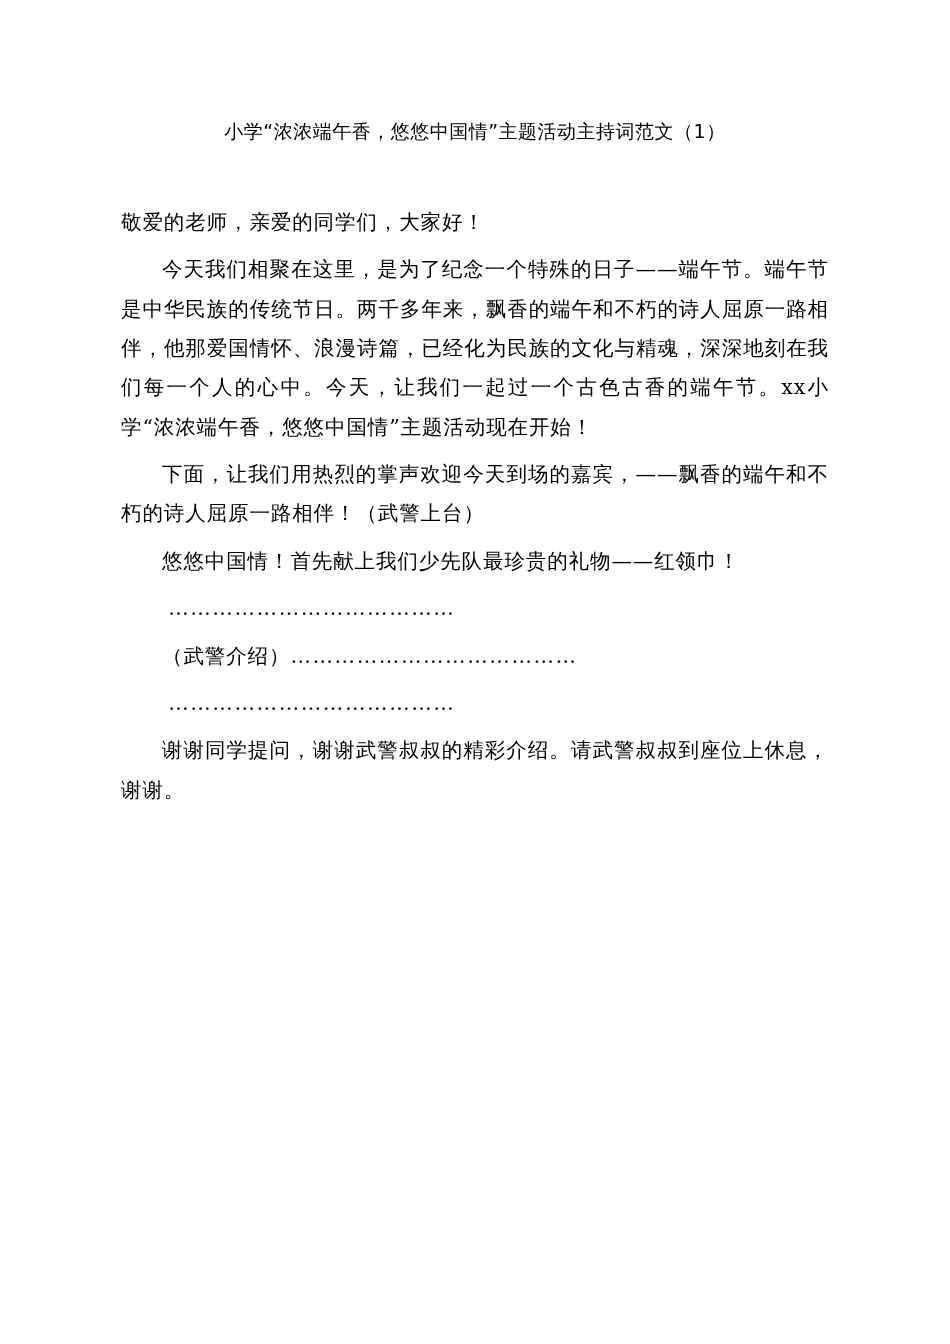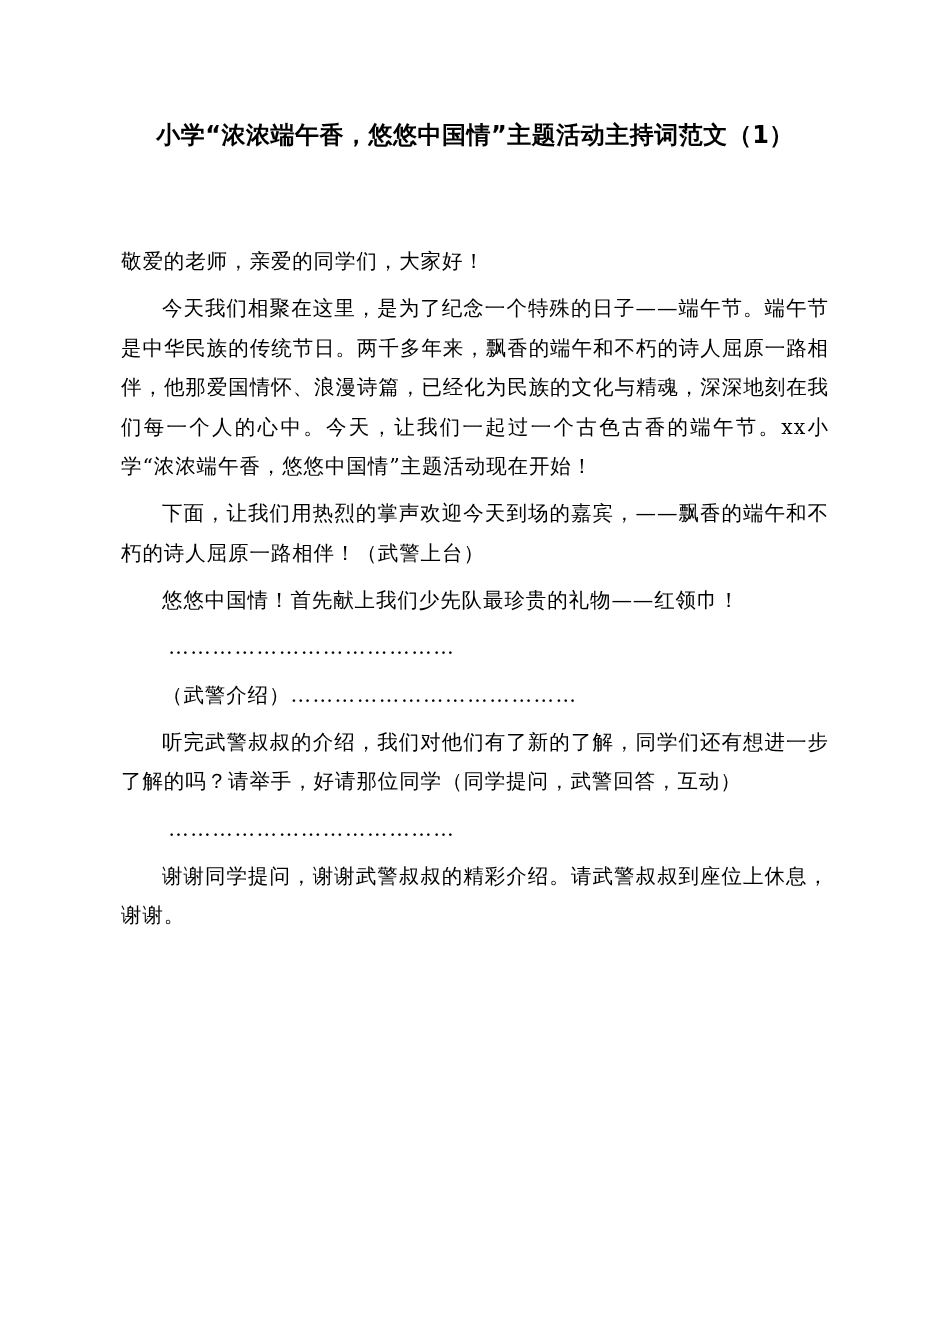--- a/index.html
+++ b/index.html
@@ -16,26 +16,26 @@
   }
   .page {
     width: 950px;
     height: 1344px;
     box-sizing: border-box;
     padding: 118px 113px 0 113px;
     position: relative;
   }
   .doc-title {
     font-family: "DejaVu Sans", "Liberation Sans", sans-serif;
-    font-weight: bold;
-    font-size: 24px;
+    font-weight: normal;
+    font-size: 19px;
     line-height: 1.42;
     text-align: center;
     letter-spacing: 0.5px;
-    margin: 0 0 90px 0;
+    margin: 0 0 58px 0;
   }
   .body-text {
     font-size: 20.5px;
     line-height: 1.92;
     text-align: justify;
     text-justify: inter-ideograph;
     letter-spacing: 0.9px;
   }
   .body-text p {
     margin: 8px;
@@ -59,17 +59,16 @@
 <div class="page">
   <h1 class="doc-title">小学“浓浓端午香，悠悠中国情”主题活动主持词范文（1）</h1>
 
   <div class="body-text">
     <p>敬爱的老师，亲爱的同学们，大家好！</p>
     <p class="indent">今天我们相聚在这里，是为了纪念一个特殊的日子——端午节。端午节是中华民族的传统节日。两千多年来，飘香的端午和不朽的诗人屈原一路相伴，他那爱国情怀、浪漫诗篇，已经化为民族的文化与精魂，深深地刻在我们每一个人的心中。今天，让我们一起过一个古色古香的端午节。xx小学“浓浓端午香，悠悠中国情”主题活动现在开始！</p>
     <p class="indent">下面，让我们用热烈的掌声欢迎今天到场的嘉宾，——飘香的端午和不朽的诗人屈原一路相伴！（武警上台）</p>
     <p class="indent">悠悠中国情！首先献上我们少先队最珍贵的礼物——红领巾！</p>
     <p class="dots-line">…………………………………</p>
     <p class="indent"><span>（武警介绍）</span><span class="dots-inline">…………………………………</span></p>
-    <p class="indent">听完武警叔叔的介绍，我们对他们有了新的了解，同学们还有想进一步了解的吗？请举手，好请那位同学（同学提问，武警回答，互动）</p>
     <p class="dots-line">…………………………………</p>
     <p class="indent">谢谢同学提问，谢谢武警叔叔的精彩介绍。请武警叔叔到座位上休息，谢谢。</p>
   </div>
 </div>
 
 </body></html>

